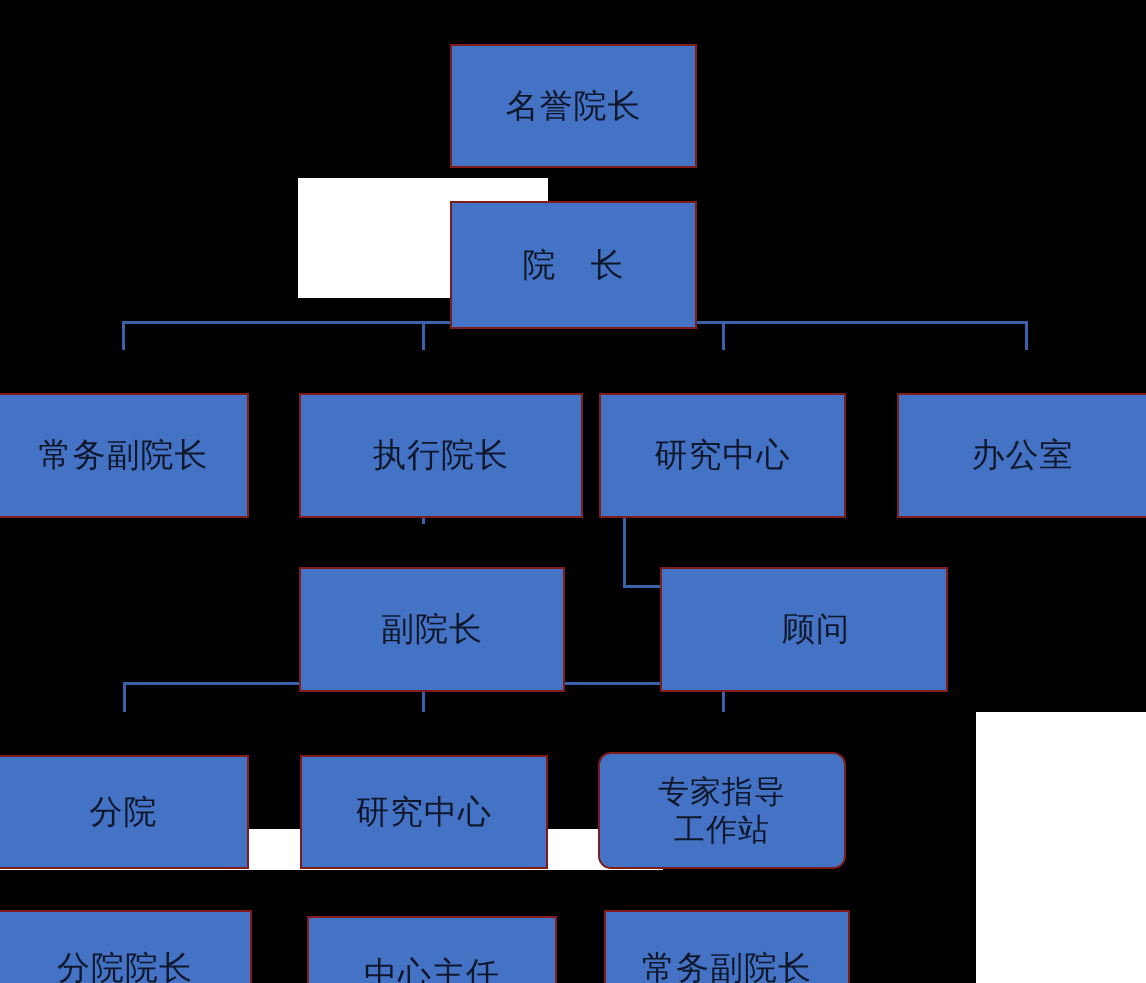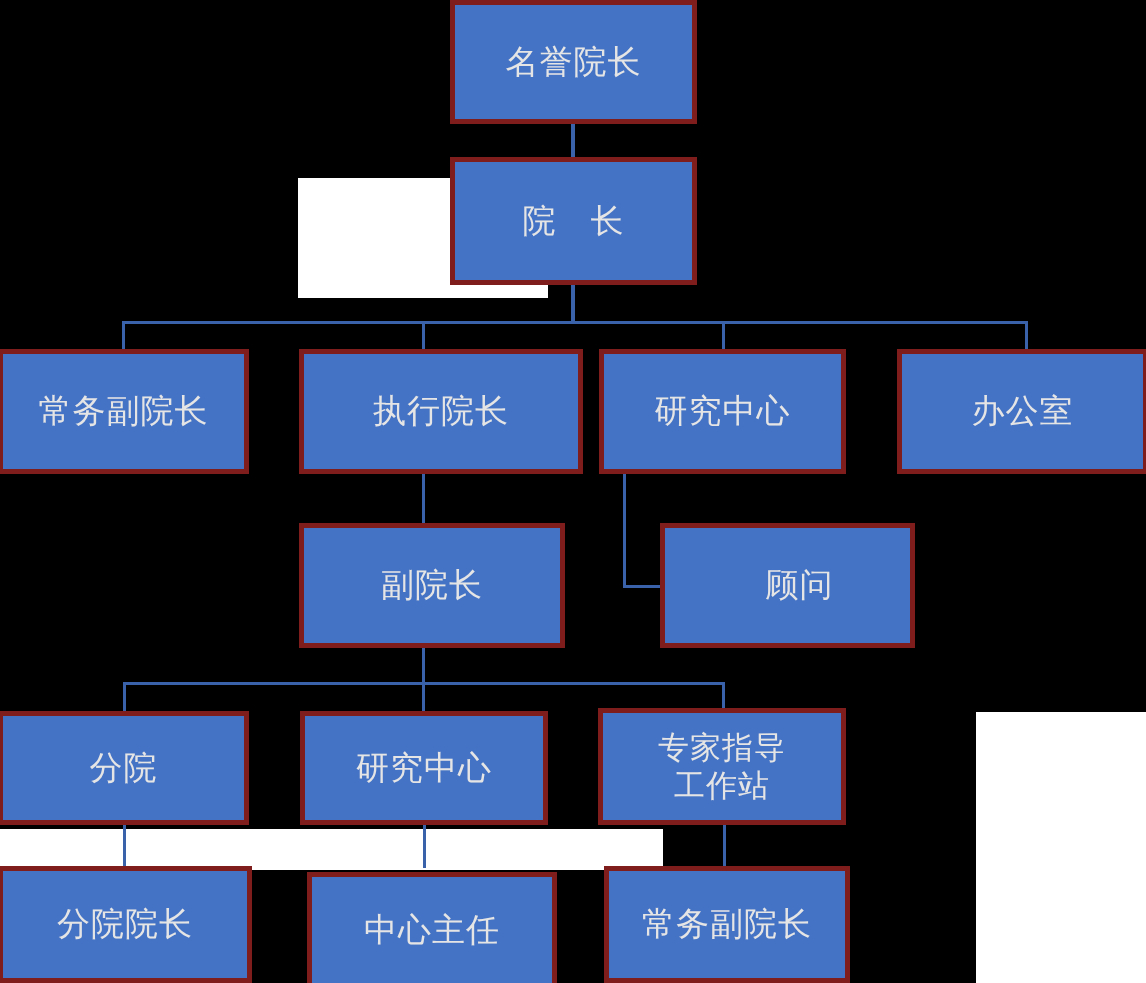--- a/index.html
+++ b/index.html
@@ -19,31 +19,32 @@
     position: absolute;
     background: #ffffff;
   }
   .connector {
     position: absolute;
     background: #3a62ab;
   }
   .node {
     position: absolute;
     background: #4472c4;
-    border: 5px solid #7f1d1d;
+    border: 2px solid #7f1d1d;
     box-sizing: border-box;
     display: flex;
     align-items: center;
     justify-content: center;
     text-align: center;
-    color: #e5e5e5;
+    color: #0f172a;
     font-size: 33px;
     line-height: 1.22;
     letter-spacing: 1px;
     white-space: pre-line;
+    margin-top: 44px;
   }
   .node.two-line { font-size: 31px; }
 </style>
 </head>
 <body>
 
 <div id="chart-canvas">
 
   <div class="white-plate" style="left:298px; top:178px; width:250px; height:120px;"></div>
   <div class="white-plate" style="left:0px; top:829px; width:663px; height:41px;"></div>
@@ -80,27 +81,27 @@
   <div class="node" style="left:-2px; top:349px; width:251px; height:125px;">常务副院长</div>
 
   <div class="node" style="left:299px; top:349px; width:284px; height:125px;">执行院长</div>
 
   <div class="node" style="left:599px; top:349px; width:247px; height:125px;">研究中心</div>
 
   <div class="node" style="left:897px; top:349px; width:251px; height:125px;">办公室</div>
 
   <div class="node" style="left:299px; top:523px; width:266px; height:125px;">副院长</div>
 
-  <div class="node" style="left:660px; top:523px; width:255px; height:125px;padding-left:24px;">顾问</div>
+  <div class="node" style="left:660px; top:523px; width:288px; height:125px;padding-left:24px;">顾问</div>
 
   <div class="node" style="left:-2px; top:711px; width:251px; height:114px;">分院</div>
 
   <div class="node" style="left:300px; top:711px; width:248px; height:114px;">研究中心</div>
 
-  <div class="node two-line" style="left:598px; top:708px; width:248px; height:117px;">专家指导
+  <div class="node two-line" style="left:598px; top:708px; width:248px; height:117px;border-radius:13px;">专家指导
 工作站</div>
 
   <div class="node" style="left:-2px; top:866px; width:254px; height:117px;">分院院长</div>
 
   <div class="node" style="left:307px; top:872px; width:250px; height:117px;">中心主任</div>
 
   <div class="node" style="left:604px; top:866px; width:246px; height:117px;">常务副院长</div>
 
 </div>
 

